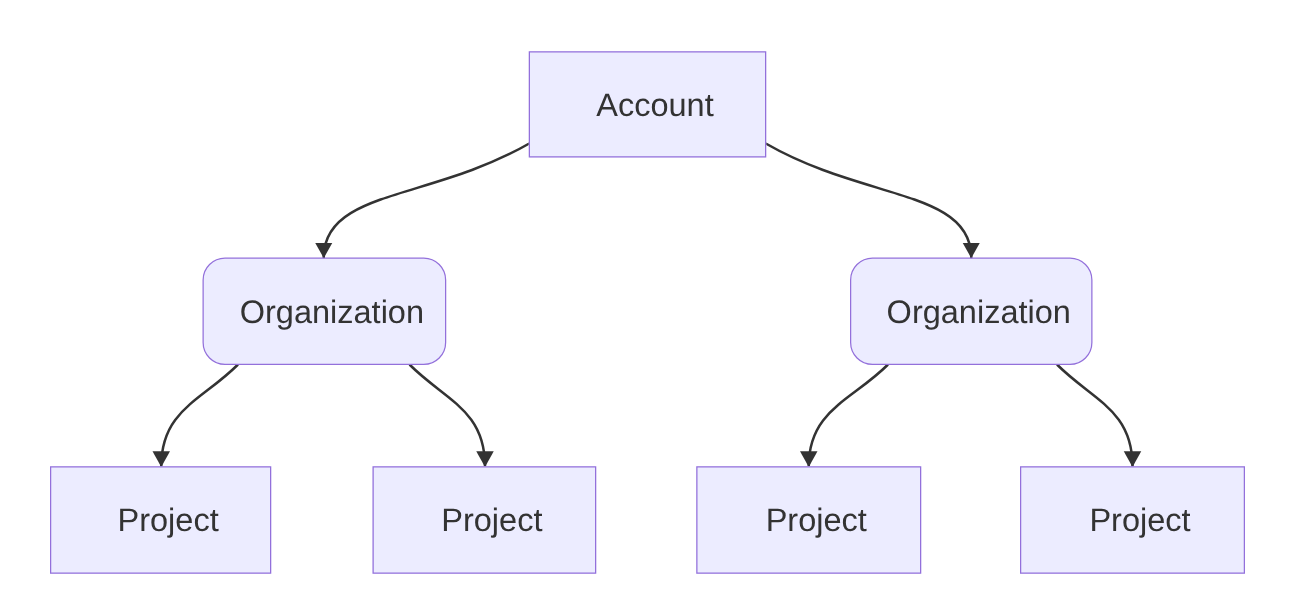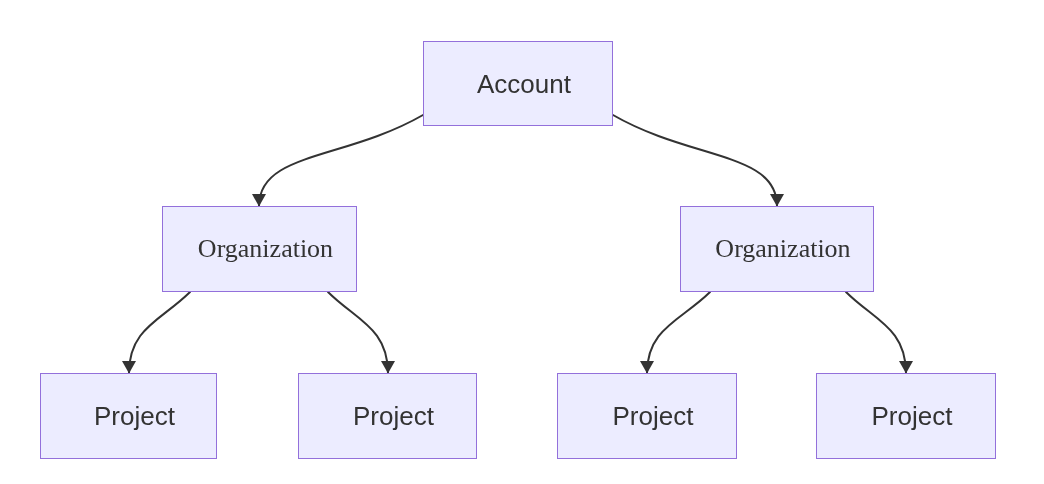--- a/index.html
+++ b/index.html
@@ -36,22 +36,21 @@
     color: #333333;
     display: flex;
     align-items: center;
     justify-content: center;
     font-size: 26px;
     line-height: 1;
     white-space: nowrap;
     padding-left: 12px;
   }
   .node.rounded {
-    border-radius: 0;
-    font-family: Liberation Serif, serif;
+    border-radius: 18px;
   }
   .node-label {
     display: inline-block;
   }
 </style>
 </head>
 <body>
 
 <div class="canvas">
 

